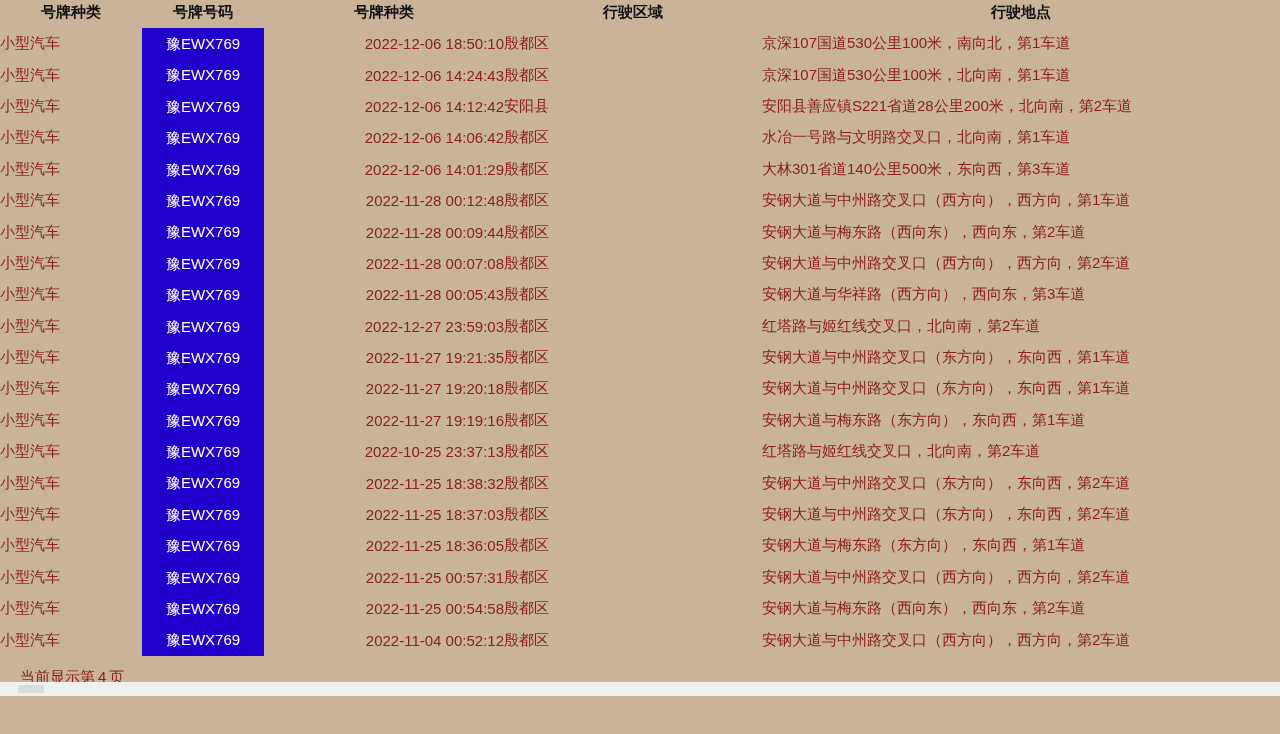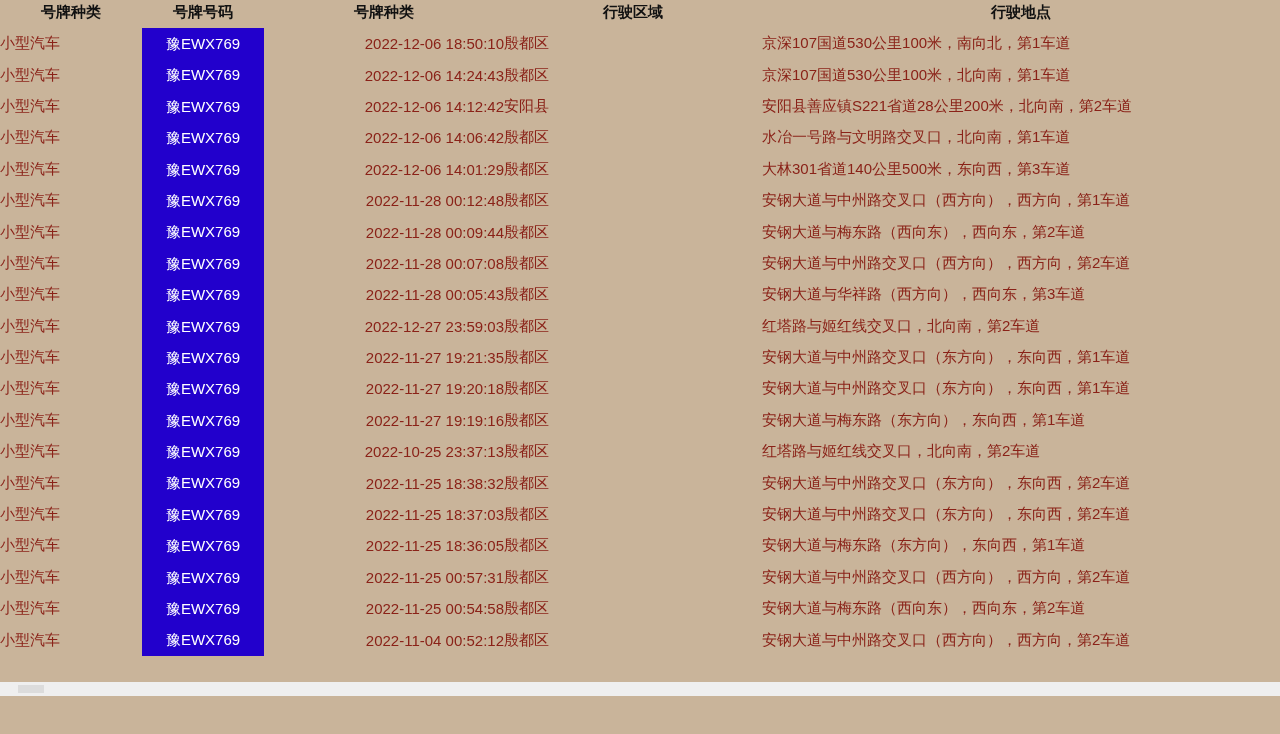--- a/index.html
+++ b/index.html
@@ -308,18 +308,21 @@
         <td class="cell-plate">
             <span class="plate-badge">豫EWX769</span>
           </td>
         <td class="cell-time">2022-11-04 00:52:12</td>
         <td class="cell-area">殷都区</td>
         <td class="cell-place">安钢大道与中州路交叉口（西方向），西方向，第2车道</td>
       </tr>
     </tbody>
   </table>
 
+  <div class="footer">
+    <span>当前显示第</span><span class="pagenum">4</span><span>页</span>
+  </div>
 
   <div class="bottom-strip">
     <div class="nub"></div>
   </div>
 
 </div>
 
 </body></html>

